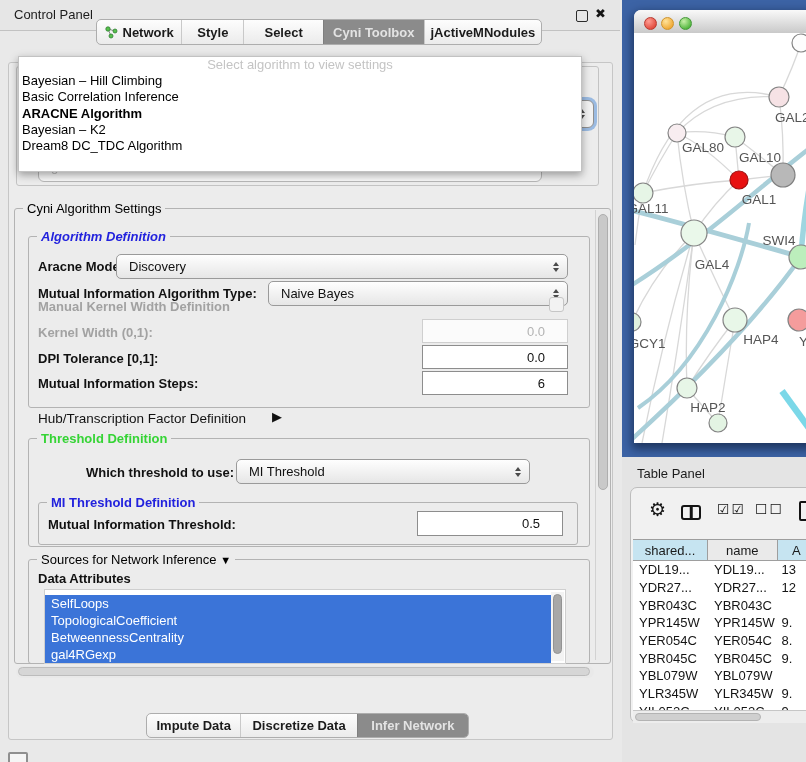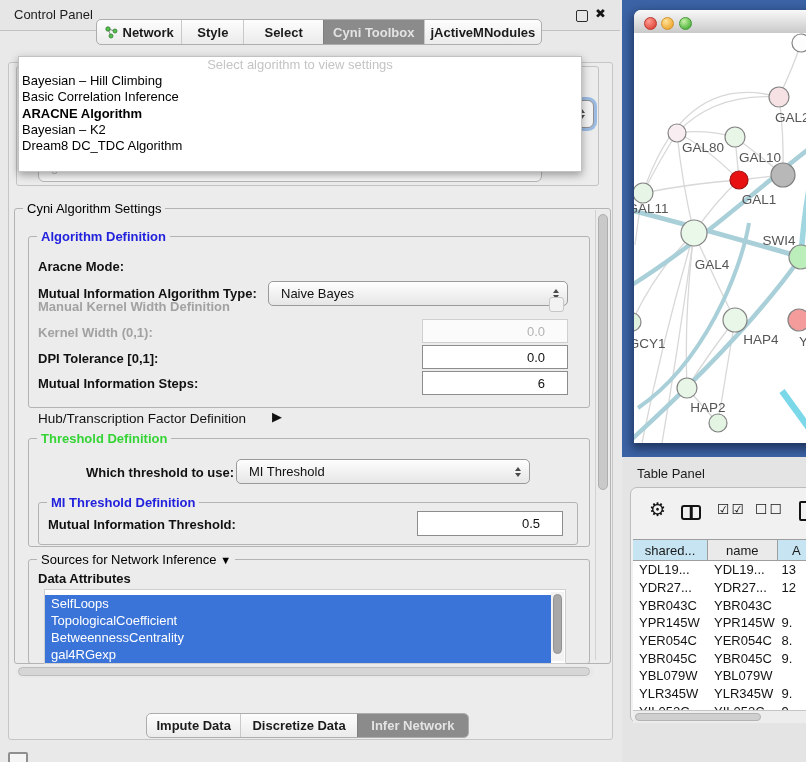--- a/index.html
+++ b/index.html
@@ -130,23 +130,30 @@
 
   <div class="groupbox" style="left:14px;top:208px;width:595px;height:454px;">
     <span class="legend" style="left:8px;">Cyni Algorithm Settings</span>
   </div>
 
   <div class="sb-track-v" style="left:595px;top:210px;width:13px;height:450px;">
     <div class="sb-thumb" style="left:1.5px;top:4px;width:10px;height:276px;"></div>
   </div>
 
   <div class="groupbox" style="left:28px;top:236px;width:560px;height:170px;">
-    <span class="legend b" style="left:8px;color:#2222dd;">Algorithm Definition</span>
+    <span class="legend b" style="left:8px;color:#2222dd;font-style:italic;">Algorithm Definition</span>
   </div>
   <span class="lbl b" style="left:38px;top:259px;">Aracne Mode:</span>
+  <div class="combo" style="left:116px;top:254px;width:450px;height:23px;">
+    <span class="ct">Discovery</span>
+    <div class="spin">
+        <div class="tu"></div>
+        <div class="td"></div>
+      </div>
+  </div>
   <span class="lbl b" style="left:38px;top:286px;">Mutual Information Algorithm Type:</span>
   <div class="combo" style="left:268px;top:281px;width:298px;height:23px;">
     <span class="ct">Naive Bayes</span>
     <div class="spin">
         <div class="tu"></div>
         <div class="td"></div>
       </div>
   </div>
   <span class="lbl b dis" style="left:38px;top:299px;">Manual Kernel Width Definition</span>
   <div class="checkbox" style="left:549px;top:297px;"></div>

